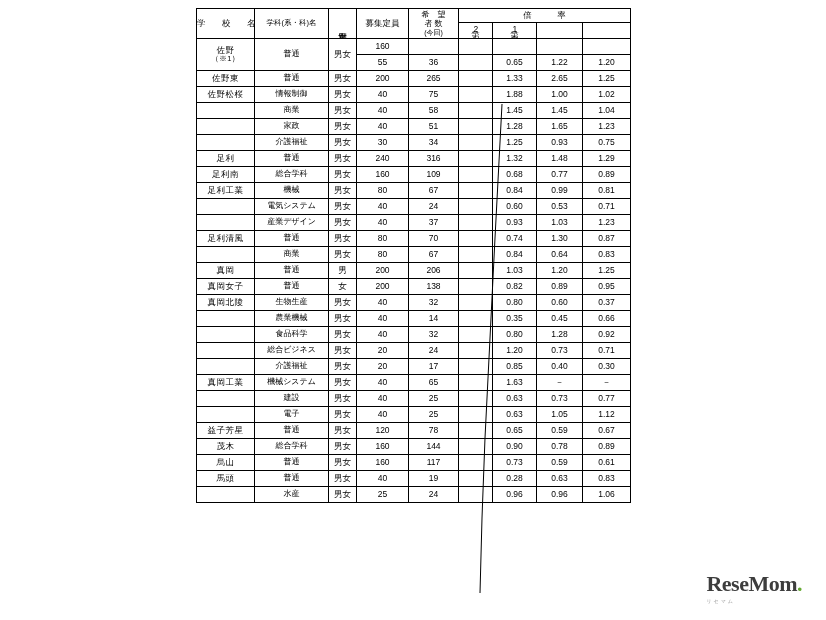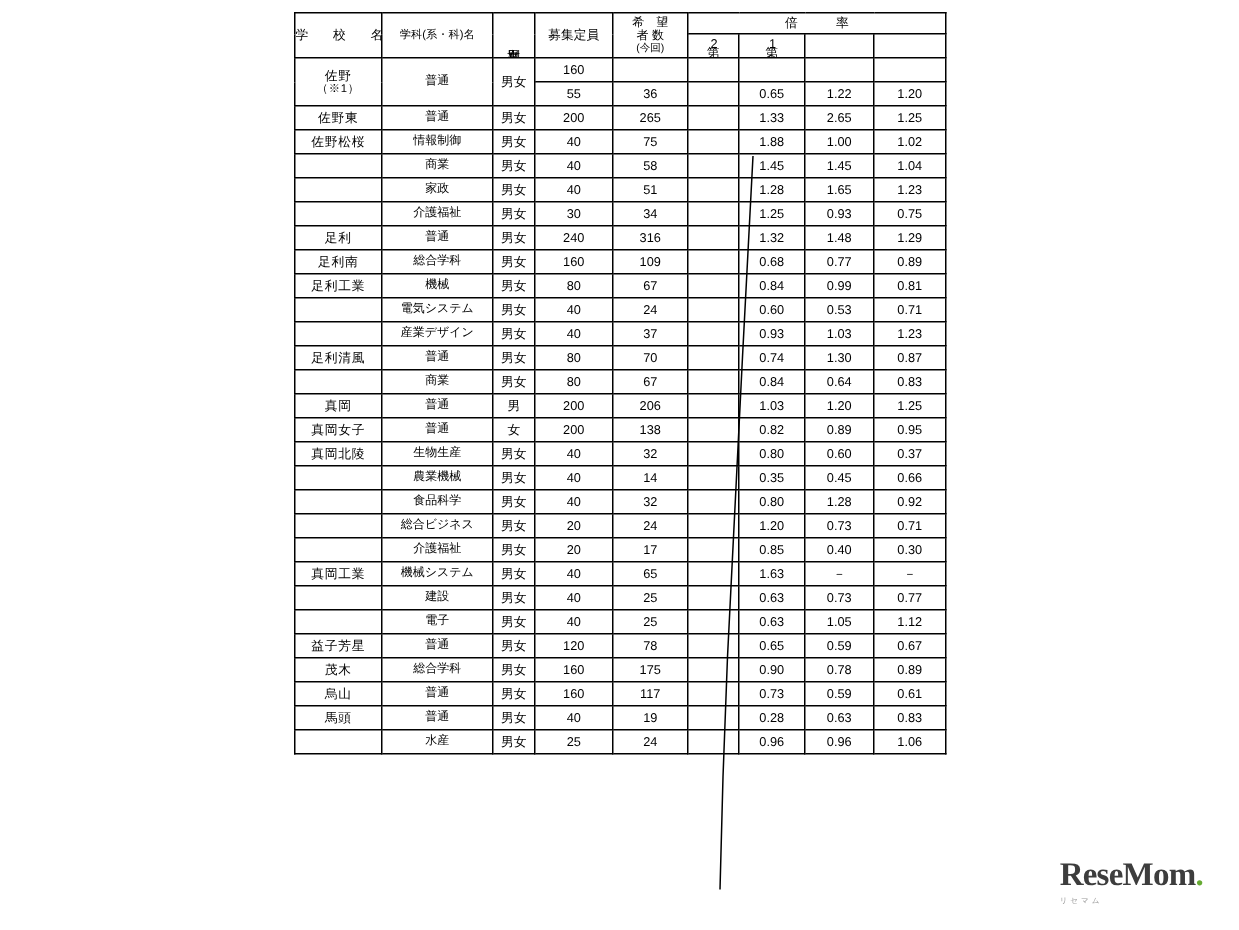--- a/index.html
+++ b/index.html
@@ -466,21 +466,21 @@
             <td class="num">0.59</td>
             <td class="num">0.67</td>
           </tr>
           <tr>
             <td class="school-name">
               <div>茂木</div>
             </td>
             <td class="course-name">総合学科</td>
             <td class="num">男女</td>
             <td class="num">160</td>
-            <td class="num">175</td>
+            <td class="num">144</td>
             <td class="num empty-cell"></td>
             <td class="num">0.90</td>
             <td class="num">0.78</td>
             <td class="num">0.89</td>
           </tr>
           <tr>
             <td class="school-name">
               <div>烏山</div>
             </td>
             <td class="course-name">普通</td>

